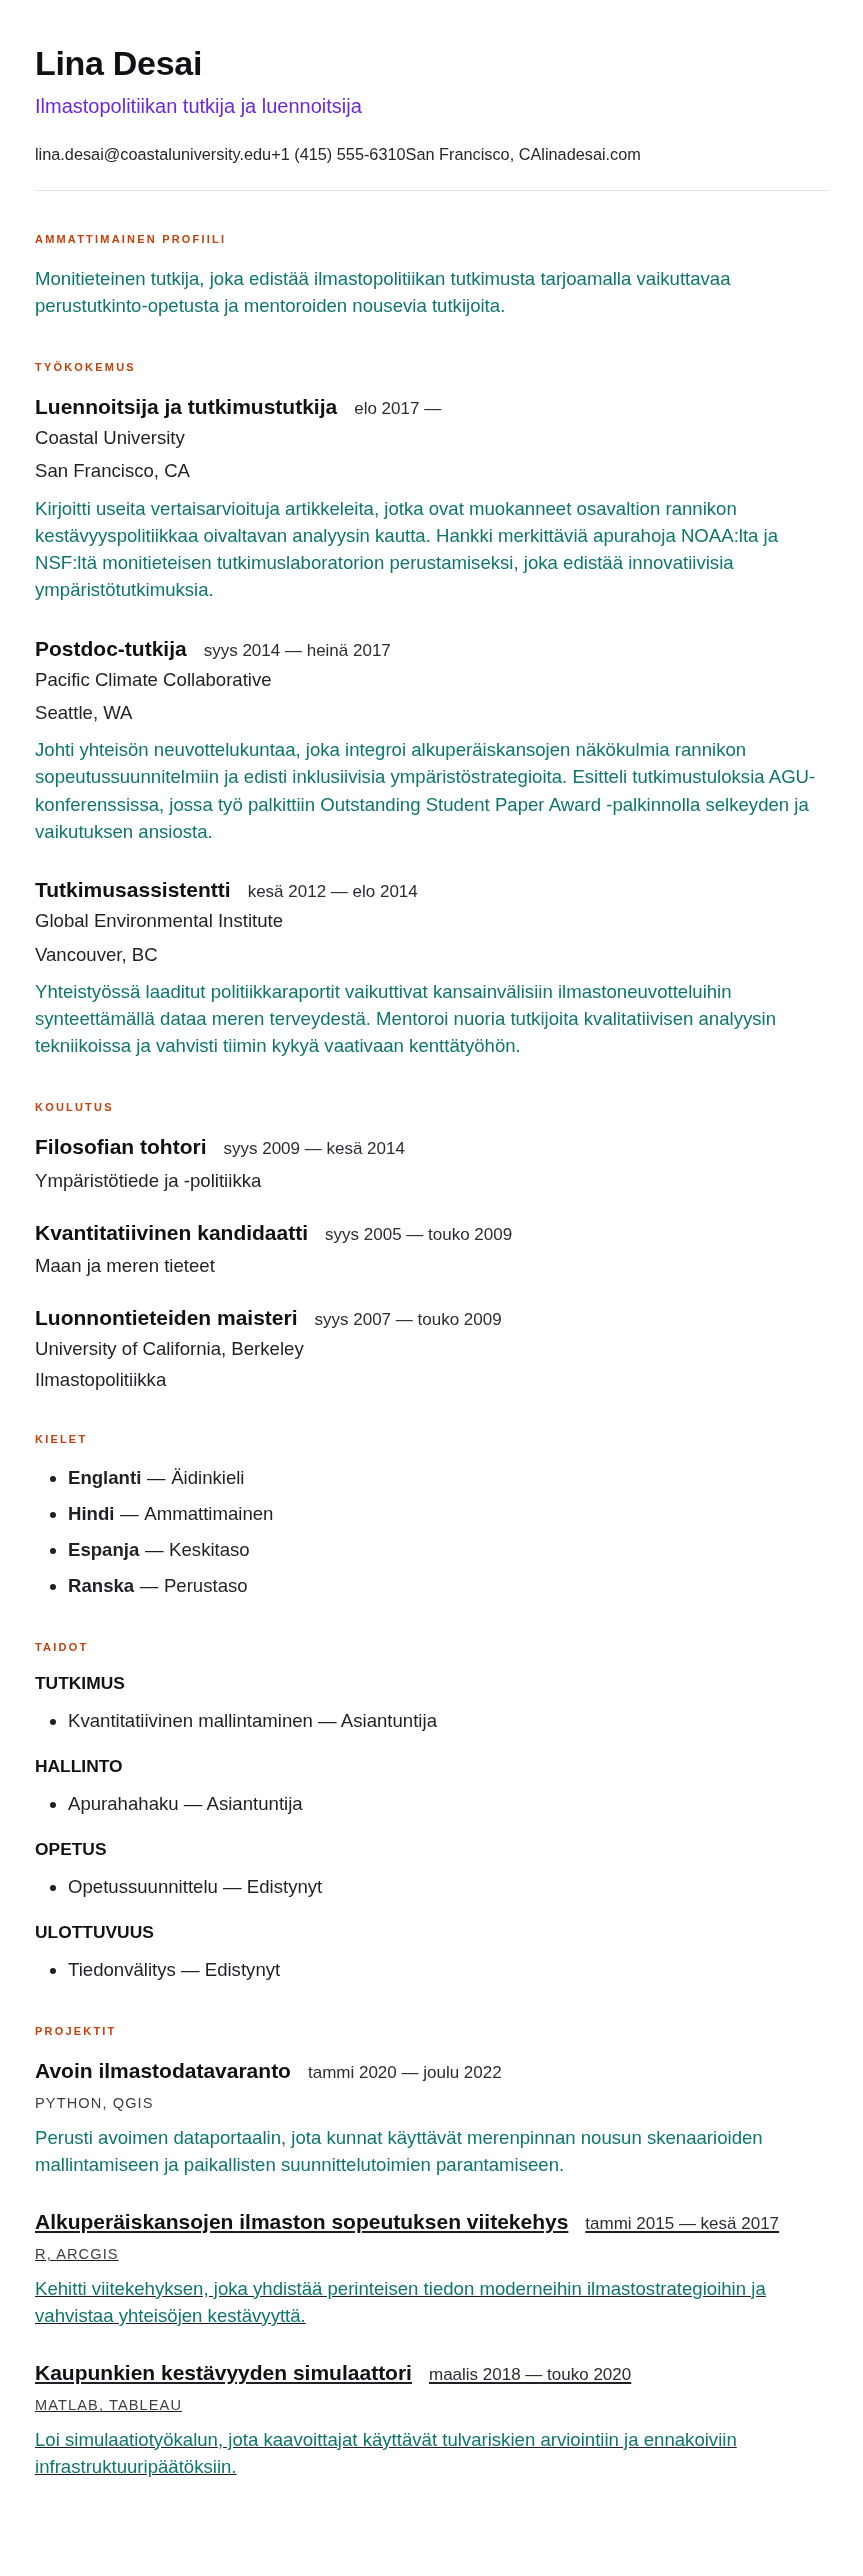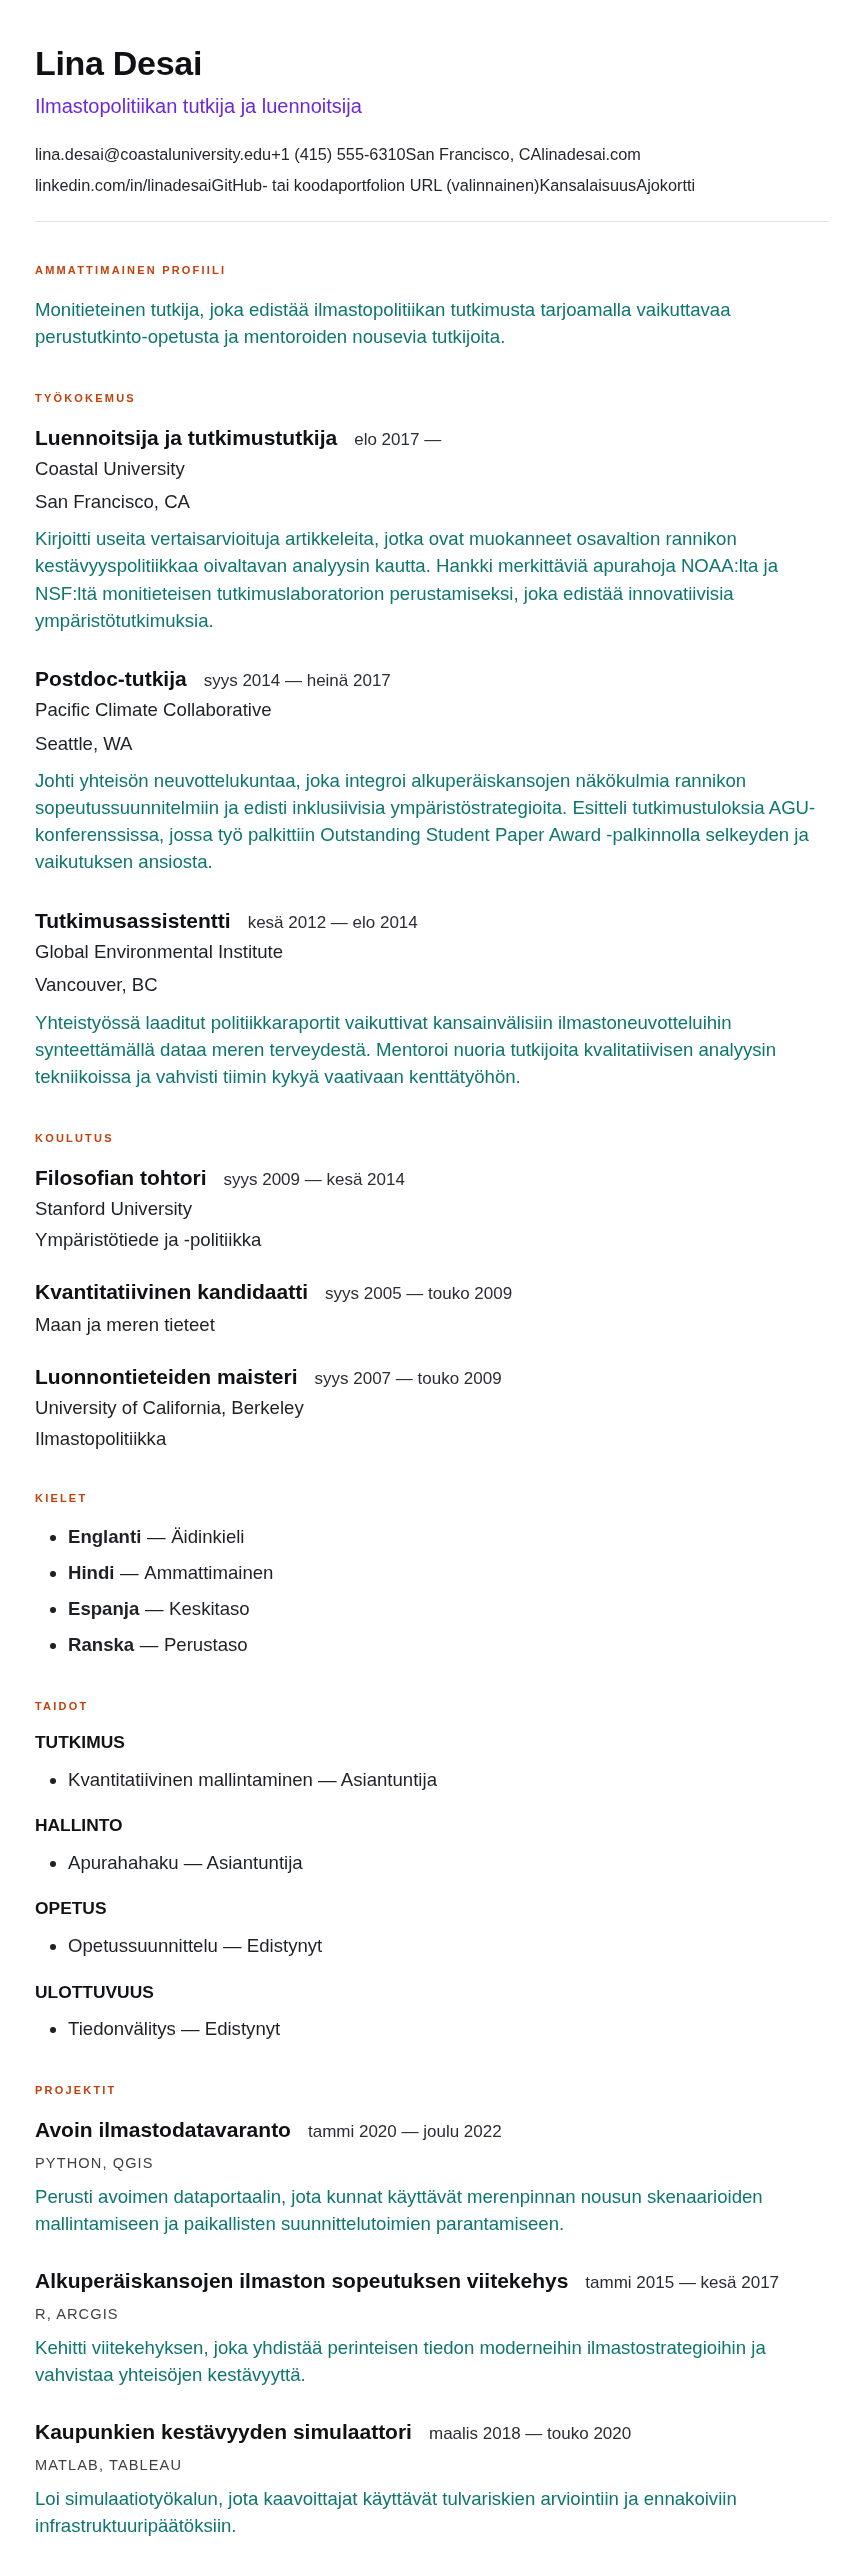--- a/index.html
+++ b/index.html
@@ -25,21 +25,21 @@
   .section-heading { font-size: 11px; font-weight: 700; letter-spacing: 2.2px; color: #c2410c; margin-bottom: 20px; }
 
   
   .item-title { font-size: 21px; font-weight: 700; color: #0f1115; line-height: 1.3; }
   .dates { font-size: 17px; font-weight: 400; color: #2a2d33; margin-left: 17px; letter-spacing: 0; }
   .org { font-size: 18.6px; margin-top: 6.7px; color: #1d2025; }
   .loc { font-size: 18.6px; margin-top: 11.2px; color: #1d2025; }
   .desc { font-size: 18.6px; line-height: 1.46; margin-top: 12.4px; color: #0f766e; }
   .job + .job { margin-top: 31.5px; }
   .edu + .edu { margin-top: 27px; }
-  .project + .project { margin-top: 30px; }
+  .project + .project { margin-top: 30px; text-decoration: underline; }
   .field { font-size: 18.6px; margin-top: 9px; }
   .stack { font-size: 14.6px; letter-spacing: 1.1px; color: #404040; margin-top: 11.2px; }
 
   
   .group-name { font-size: 17.4px; font-weight: 700; color: #101215; margin-bottom: 13.5px; }
   .skill-group + .skill-group { margin-top: 22.5px; }
 
   
   ul.bullets { list-style: disc; padding-left: 33px; font-size: 18.6px; color: #1d2025; }
   ul.bullets li { margin-bottom: 10px; line-height: 1.4; }
@@ -53,23 +53,20 @@
 <body>
 
 <div class="page">
 
   <header>
     <h1 class="person-name">Lina Desai</h1>
     <div class="subtitle">Ilmastopolitiikan tutkija ja luennoitsija</div>
     <div class="contact-line">
       <span>lina.desai@coastaluniversity.edu</span><span>+1 (415) 555-6310</span><span>San Francisco, CA</span><span>linadesai.com</span>
     </div>
-    <div class="contact-line">
-      <span>linkedin.com/in/linadesai</span><span>GitHub- tai koodaportfolion URL (valinnainen)</span><span>Kansalaisuus</span><span>Ajokortti</span>
-    </div>
     <hr class="header-divider">
   </header>
 
   <section>
     <h2 class="section-heading">AMMATTIMAINEN PROFIILI</h2>
     <p class="desc" style="margin-top:0;">Monitieteinen tutkija, joka edistää ilmastopolitiikan tutkimusta tarjoamalla vaikuttavaa perustutkinto-opetusta ja mentoroiden nousevia tutkijoita.</p>
   </section>
 
   <section>
     <h2 class="section-heading">TYÖKOKEMUS</h2>
@@ -102,21 +99,20 @@
     </article>
   </section>
 
   <section>
     <h2 class="section-heading">KOULUTUS</h2>
 
     <article class="edu">
       <h3 class="item-title">
         <span>Filosofian tohtori</span><span class="dates">syys 2009 — kesä 2014</span>
       </h3>
-      <div class="org">Stanford University</div>
       <div class="field">Ympäristötiede ja -politiikka</div>
     </article>
 
     <article class="edu">
       <h3 class="item-title">
         <span>Kvantitatiivinen kandidaatti</span><span class="dates">syys 2005 — touko 2009</span>
       </h3>
       <div class="field">Maan ja meren tieteet</div>
     </article>
 

